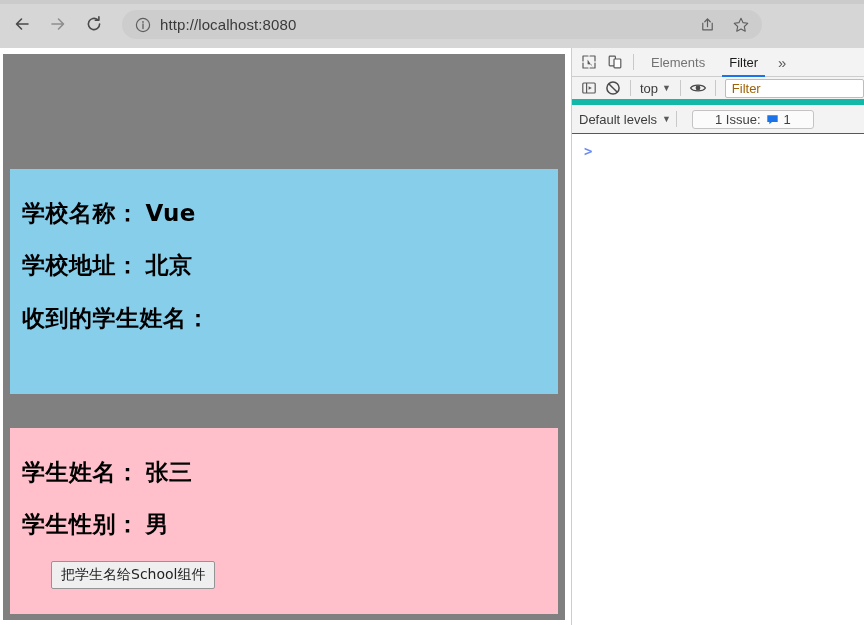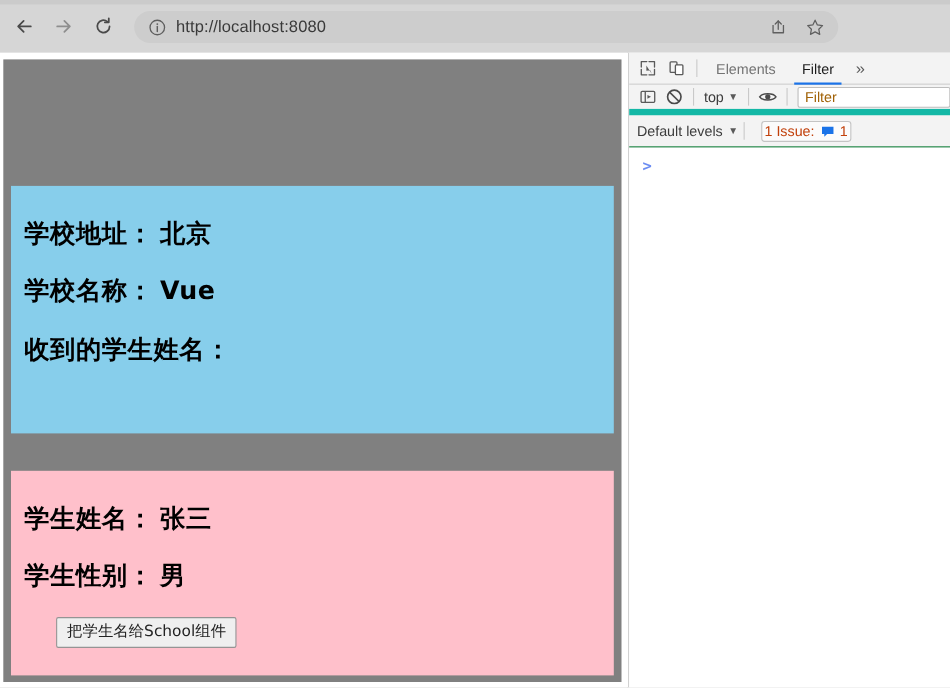--- a/index.html
+++ b/index.html
@@ -194,22 +194,22 @@
     font-size:13px; color:#3c3c3c;
     display:flex; align-items:center; gap:5px;
   }
   .dt-issue {
     margin-left:10px;
     height:19px;
     border:1px solid #c4c4c4;
     border-radius:3px;
     background:#fbfbfb;
     display:flex; align-items:center; gap:5px;
-    padding:0 2px;
-    font-size:13px; color:#c2410c;
+    padding:0 22px;
+    font-size:13px; color:#404040;
   }
 
   .dt-console {
     position:absolute; left:0; right:0; top:87px; bottom:0;
     background:#ffffff;
     padding-top:8px;
   }
   .dt-prompt {
     display:flex; align-items:flex-start;
     padding-left:12px;
@@ -274,24 +274,24 @@
     </div>
 
   </div>
 
   <div class="viewport">
     <div class="page-body">
 
 
       <div class="school-box">
         <div class="row">
+          <span>学校名称：</span><span class="val">Vue</span>
+        </div>
+        <div class="row">
           <span>学校地址：</span><span class="val">北京</span>
-        </div>
-        <div class="row">
-          <span>学校名称：</span><span class="val">Vue</span>
         </div>
         <div class="row">
           <span>收到的学生姓名：</span><span class="val"></span>
         </div>
       </div>
 
       <div class="student-box">
         <div class="row">
           <span>学生姓名：</span><span class="val">张三</span>
         </div>

